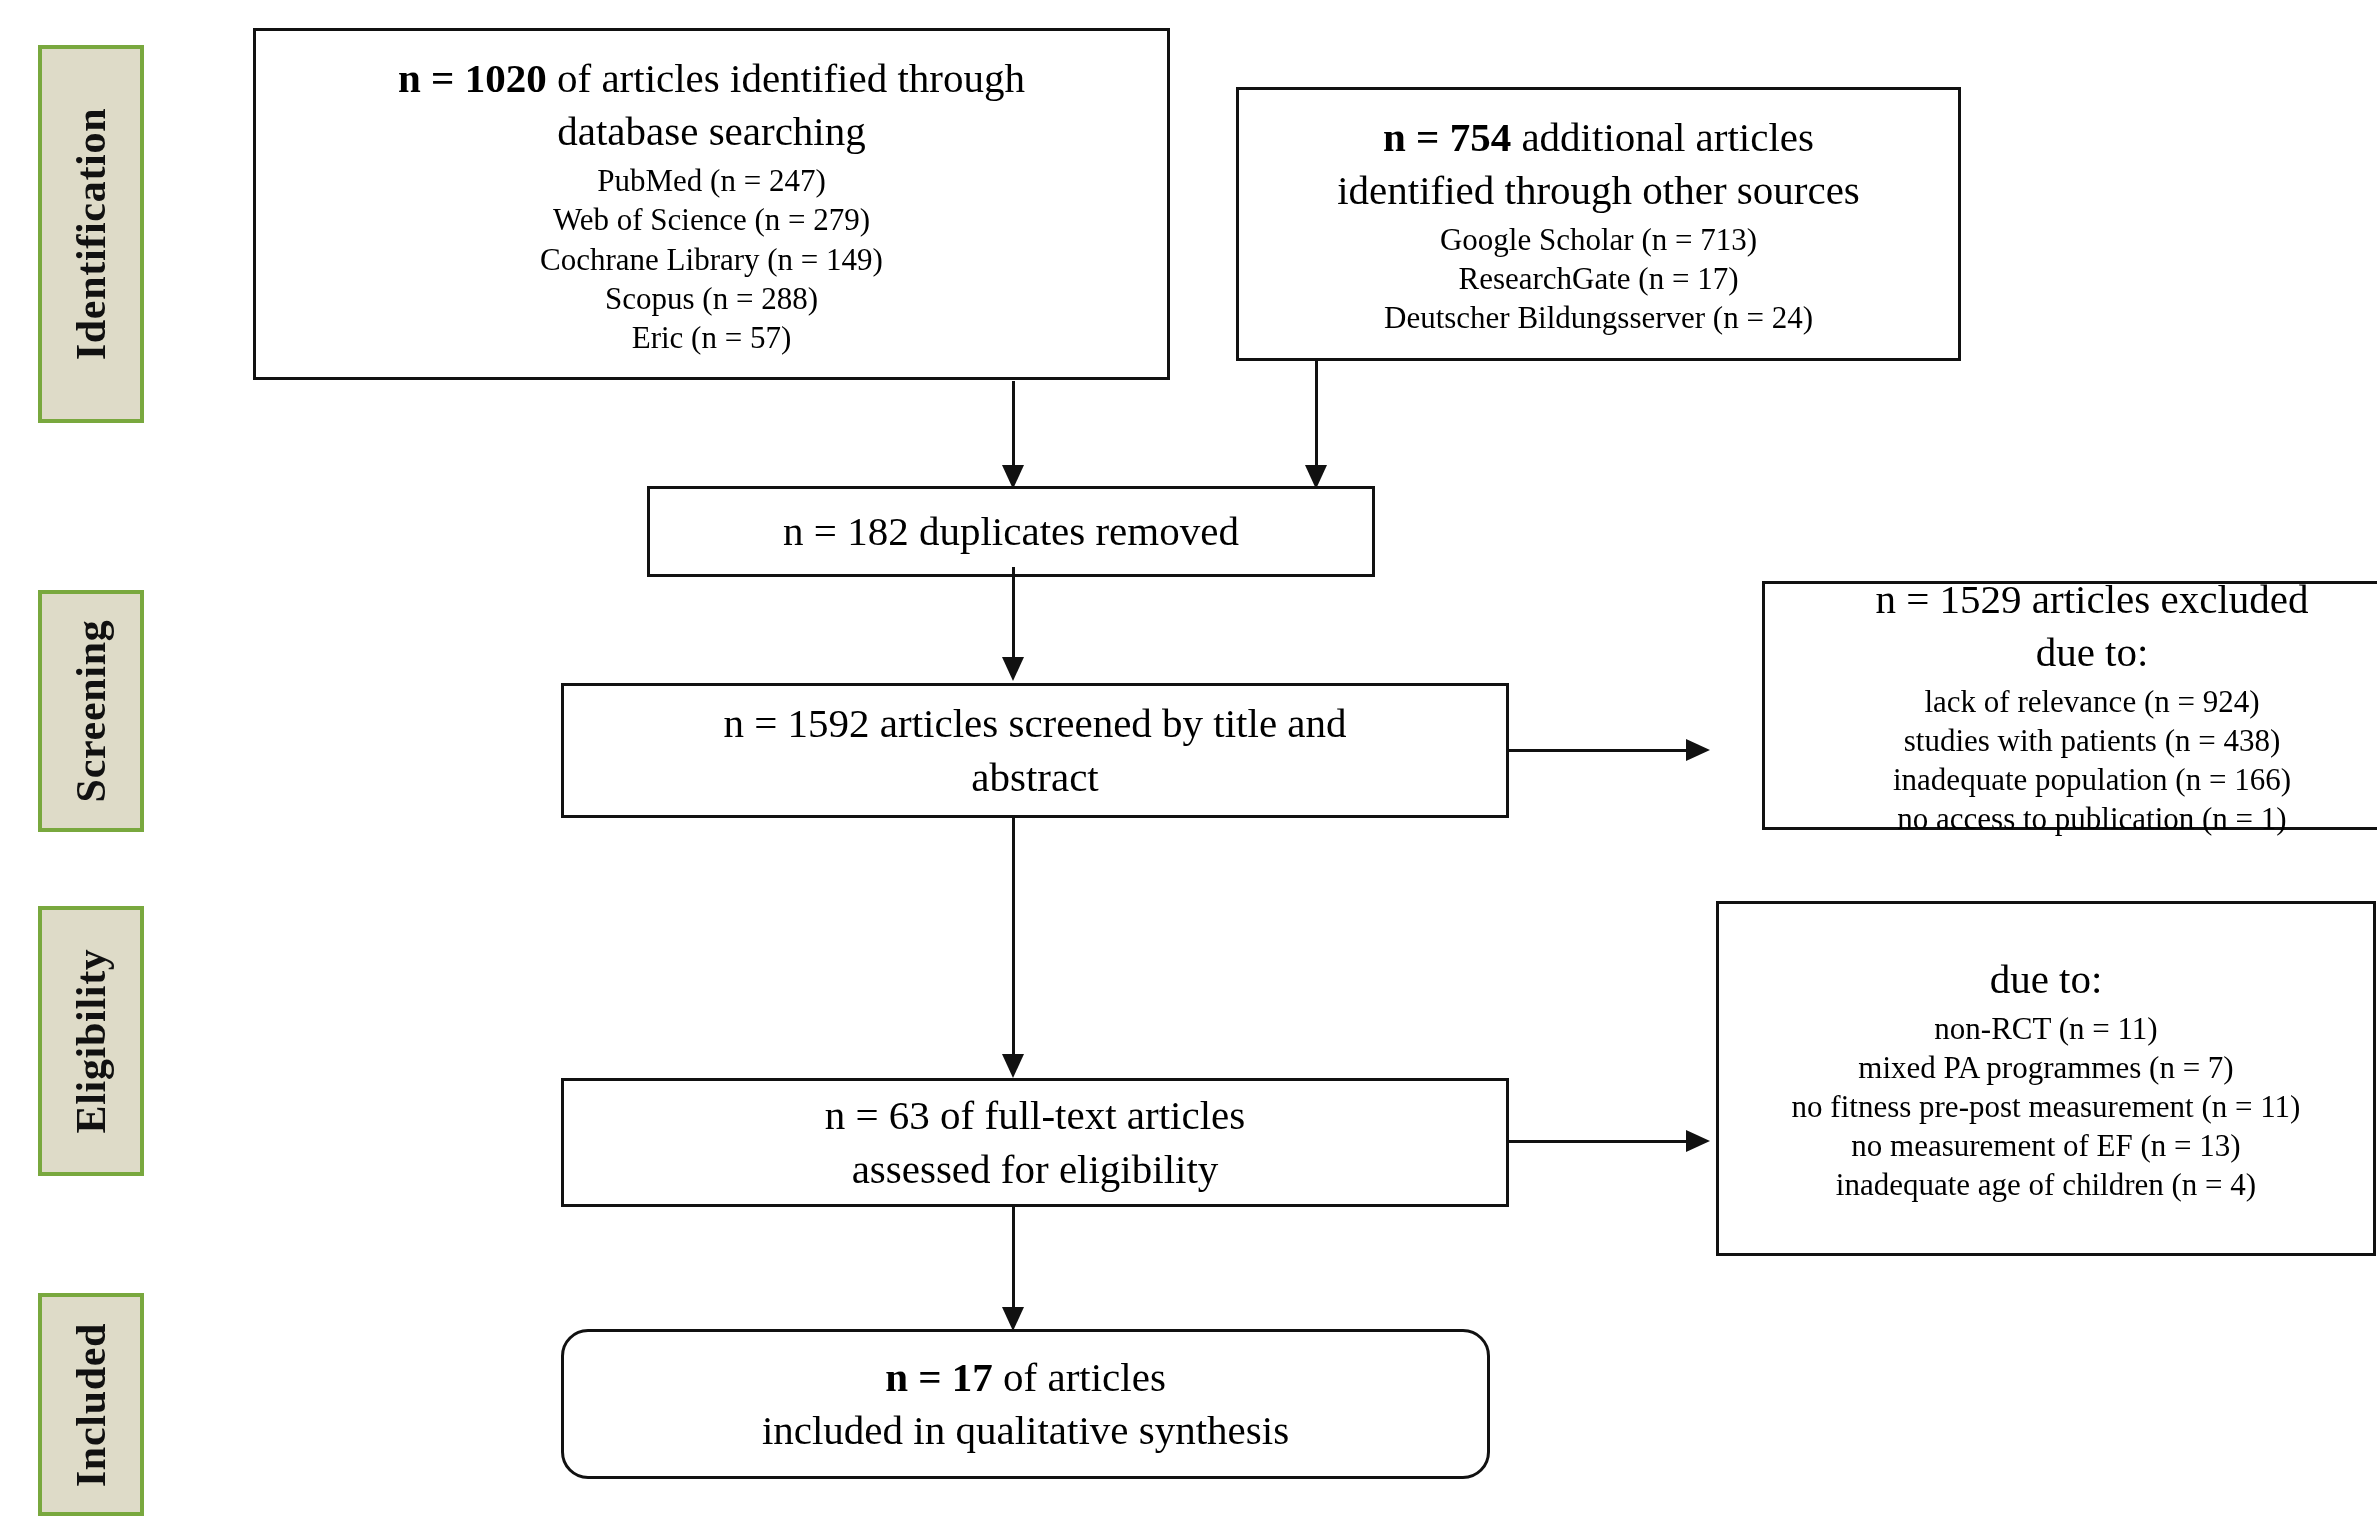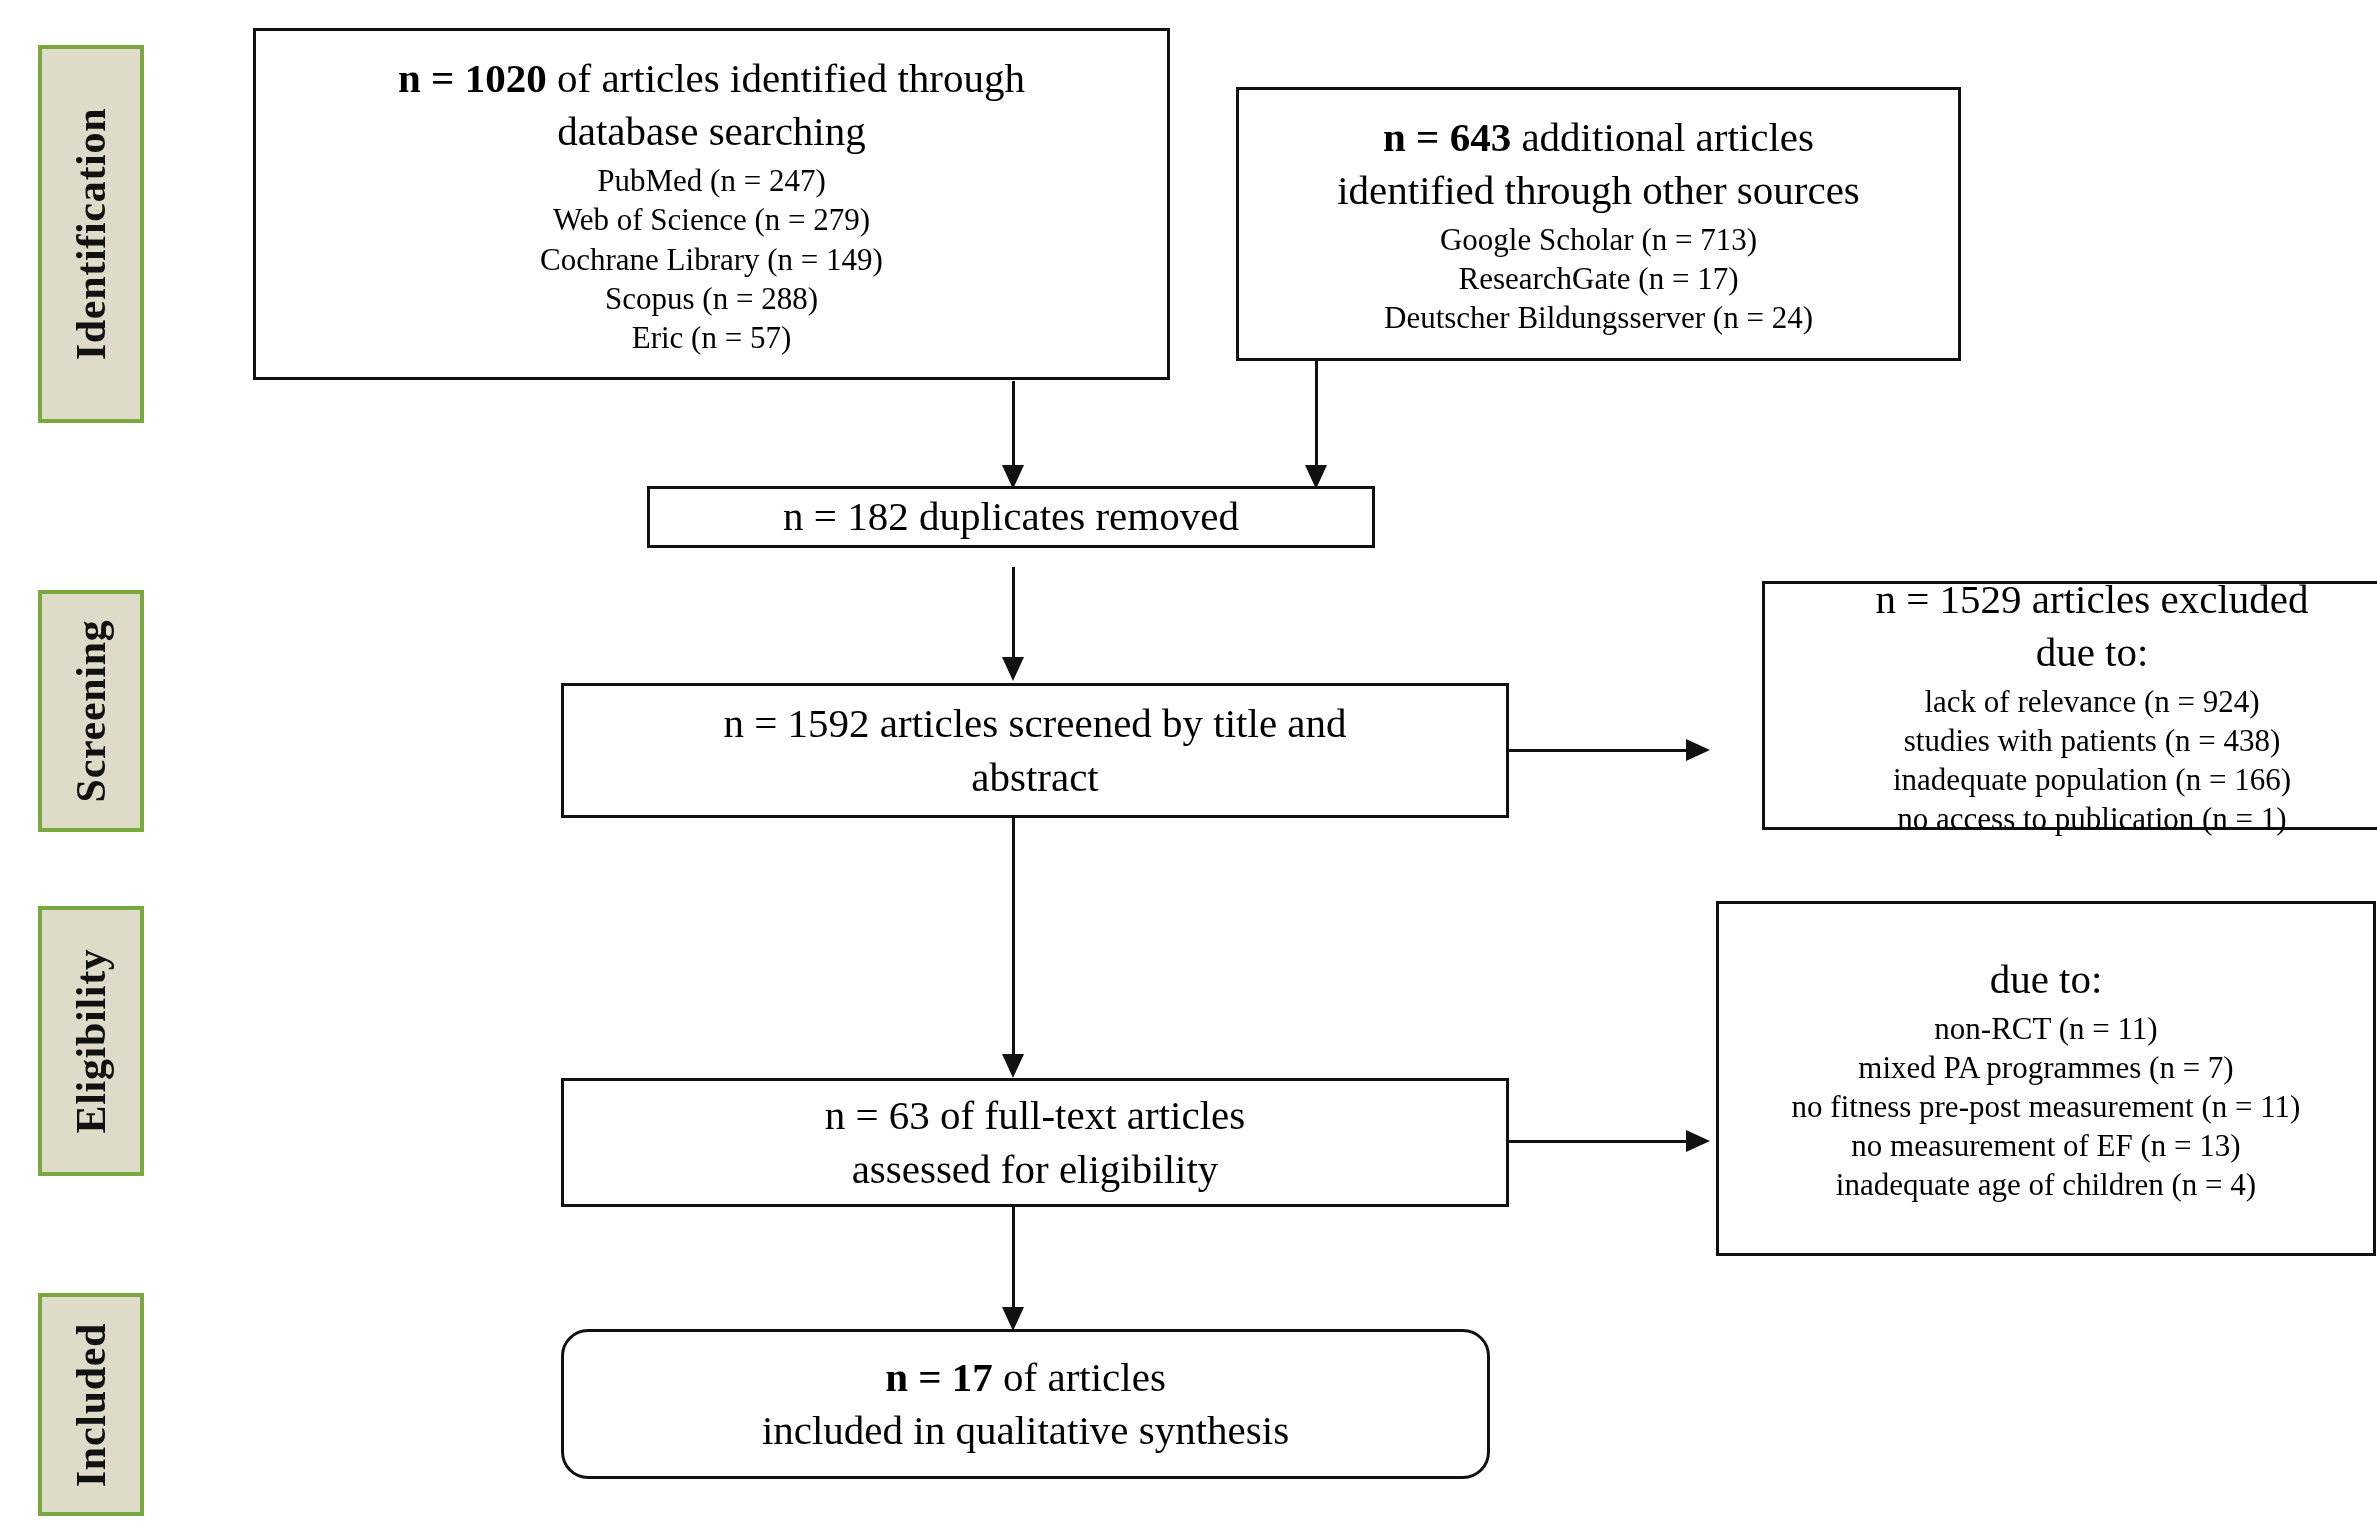--- a/index.html
+++ b/index.html
@@ -121,37 +121,37 @@
       <div class="sub-line">PubMed (n = 247)</div>
       <div class="sub-line">Web of Science  (n = 279)</div>
       <div class="sub-line">Cochrane Library  (n = 149)</div>
       <div class="sub-line">Scopus (n = 288)</div>
       <div class="sub-line">Eric (n = 57)</div>
     </div>
   </div>
 
   <div class="flow-box" style="left:1236px; top:87px; width:725px; height:274px;">
     <div class="head-line">
-      <b>n = 643</b><span> additional  articles</span>
+      <b>n = 754</b><span> additional  articles</span>
     </div>
     <div class="head-line">identified through  other sources</div>
     <div class="subs">
       <div class="sub-line">Google Scholar (n = 713)</div>
       <div class="sub-line">ResearchGate  (n = 17)</div>
       <div class="sub-line">Deutscher Bildungsserver (n = 24)</div>
     </div>
   </div>
 
   <div class="vline" style="left:1012px; top:381px; height:89px;"></div>
   <div class="arrow-down" style="left:1002px; top:465px;"></div>
 
   <div class="vline" style="left:1315px; top:360px; height:110px;"></div>
   <div class="arrow-down" style="left:1305px; top:465px;"></div>
 
-  <div class="flow-box" style="left:647px; top:486px; width:728px; height:62px;">
+  <div class="flow-box" style="left:647px; top:486px; width:728px; height:91px;">
     <div class="head-line">n = 182 duplicates removed</div>
   </div>
 
   <div class="vline" style="left:1012px; top:567px; height:95px;"></div>
   <div class="arrow-down" style="left:1002px; top:657px;"></div>
 
   <div class="flow-box" style="left:561px; top:683px; width:948px; height:135px;">
     <div class="head-line">n = 1592 articles screened by title and</div>
     <div class="head-line">abstract</div>
   </div>

